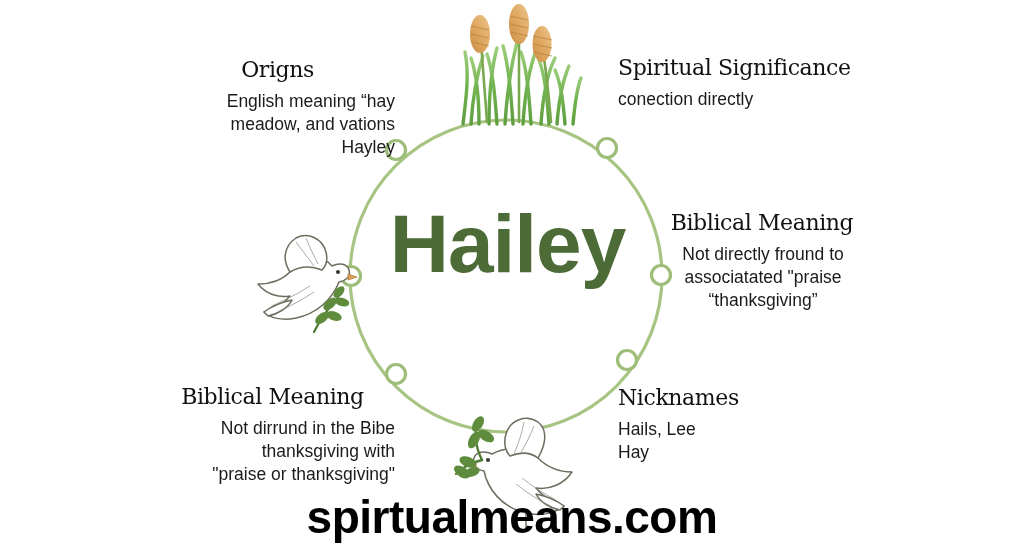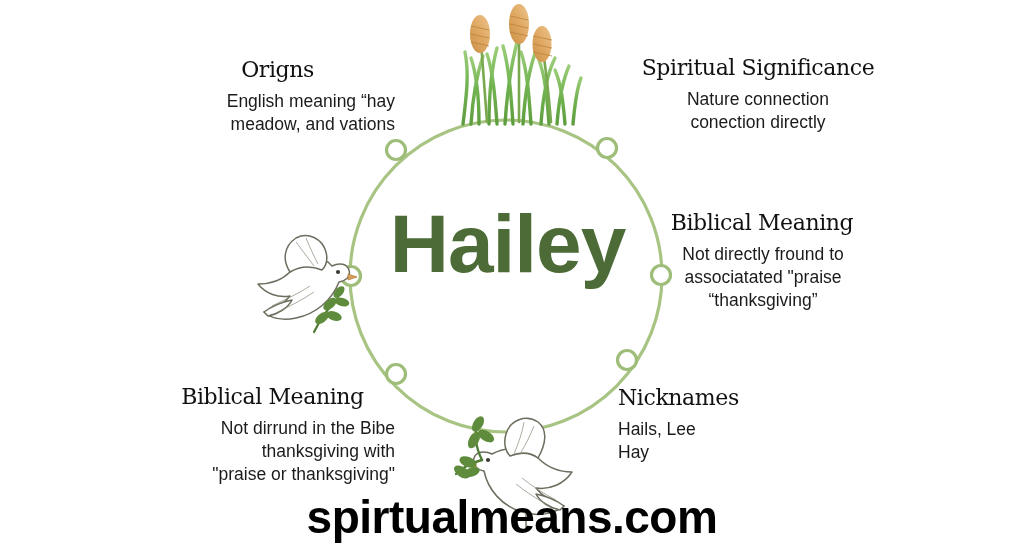--- a/index.html
+++ b/index.html
@@ -61,21 +61,21 @@
     font-size: 17.5px;
     line-height: 1.32;
     color: #1b1b1b;
     margin: 0;
   }
   .block .body div { white-space: nowrap; }
 
   .blk-origins        { left: 160px; top: 58px;  width: 235px; text-align: right; }
   .blk-origins .heading { text-align: center; }
 
-  .blk-spiritual      { left: 618px; top: 56px;  width: 280px; text-align: center; }
+  .blk-spiritual      { left: 618px; top: 56px;  width: 280px; text-align: left; }
 
   .blk-biblical-right { left: 668px; top: 211px; width: 260px; text-align: left; }
   .blk-biblical-right .heading { text-align: center; padding-right: 72px; }
   .blk-biblical-right .body { text-align: center; padding-right: 70px; }
 
   .blk-nicknames      { left: 618px; top: 386px; width: 250px; text-align: left; }
 
   .blk-biblical-left  { left: 150px; top: 385px; width: 245px; text-align: right; }
   .blk-biblical-left .heading { text-align: center; }
 
@@ -231,27 +231,27 @@
     </g>
   </svg>
 
   <div class="center-name">Hailey</div>
 
   <div class="block blk-origins">
     <div class="heading">Origns</div>
     <div class="body">
       <div>English meaning “hay</div>
       <div>meadow, and vations</div>
+      <div>Hayley</div>
     </div>
   </div>
 
   <div class="block blk-spiritual">
     <div class="heading">Spiritual Significance</div>
     <div class="body">
-      <div>Nature connection</div>
       <div>conection directly</div>
     </div>
   </div>
 
   <div class="block blk-biblical-right">
     <div class="heading">Biblical Meaning</div>
     <div class="body">
       <div>Not directly fround to</div>
       <div>associatated "praise</div>
       <div>“thanksgiving”</div>

